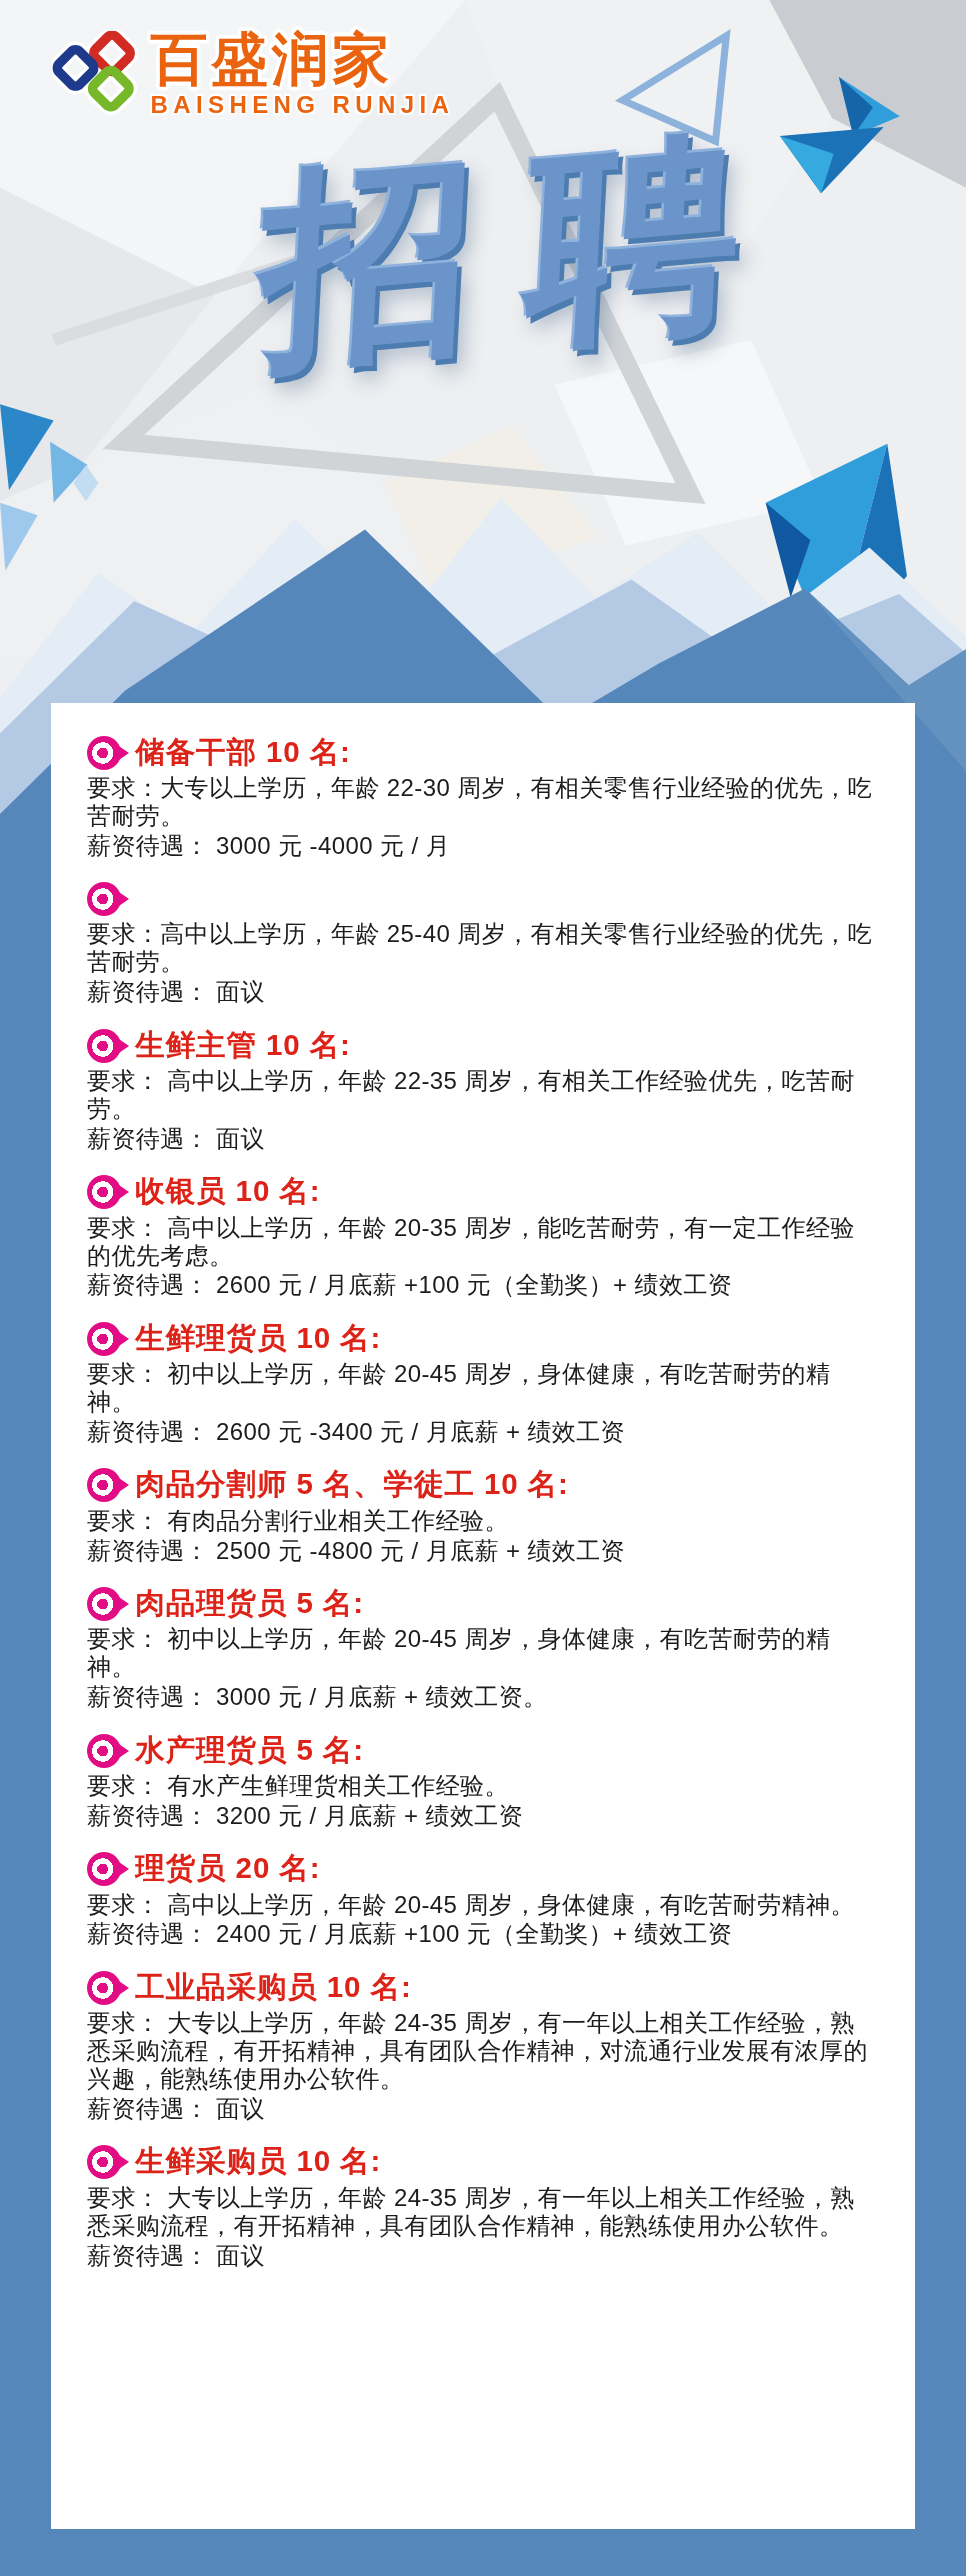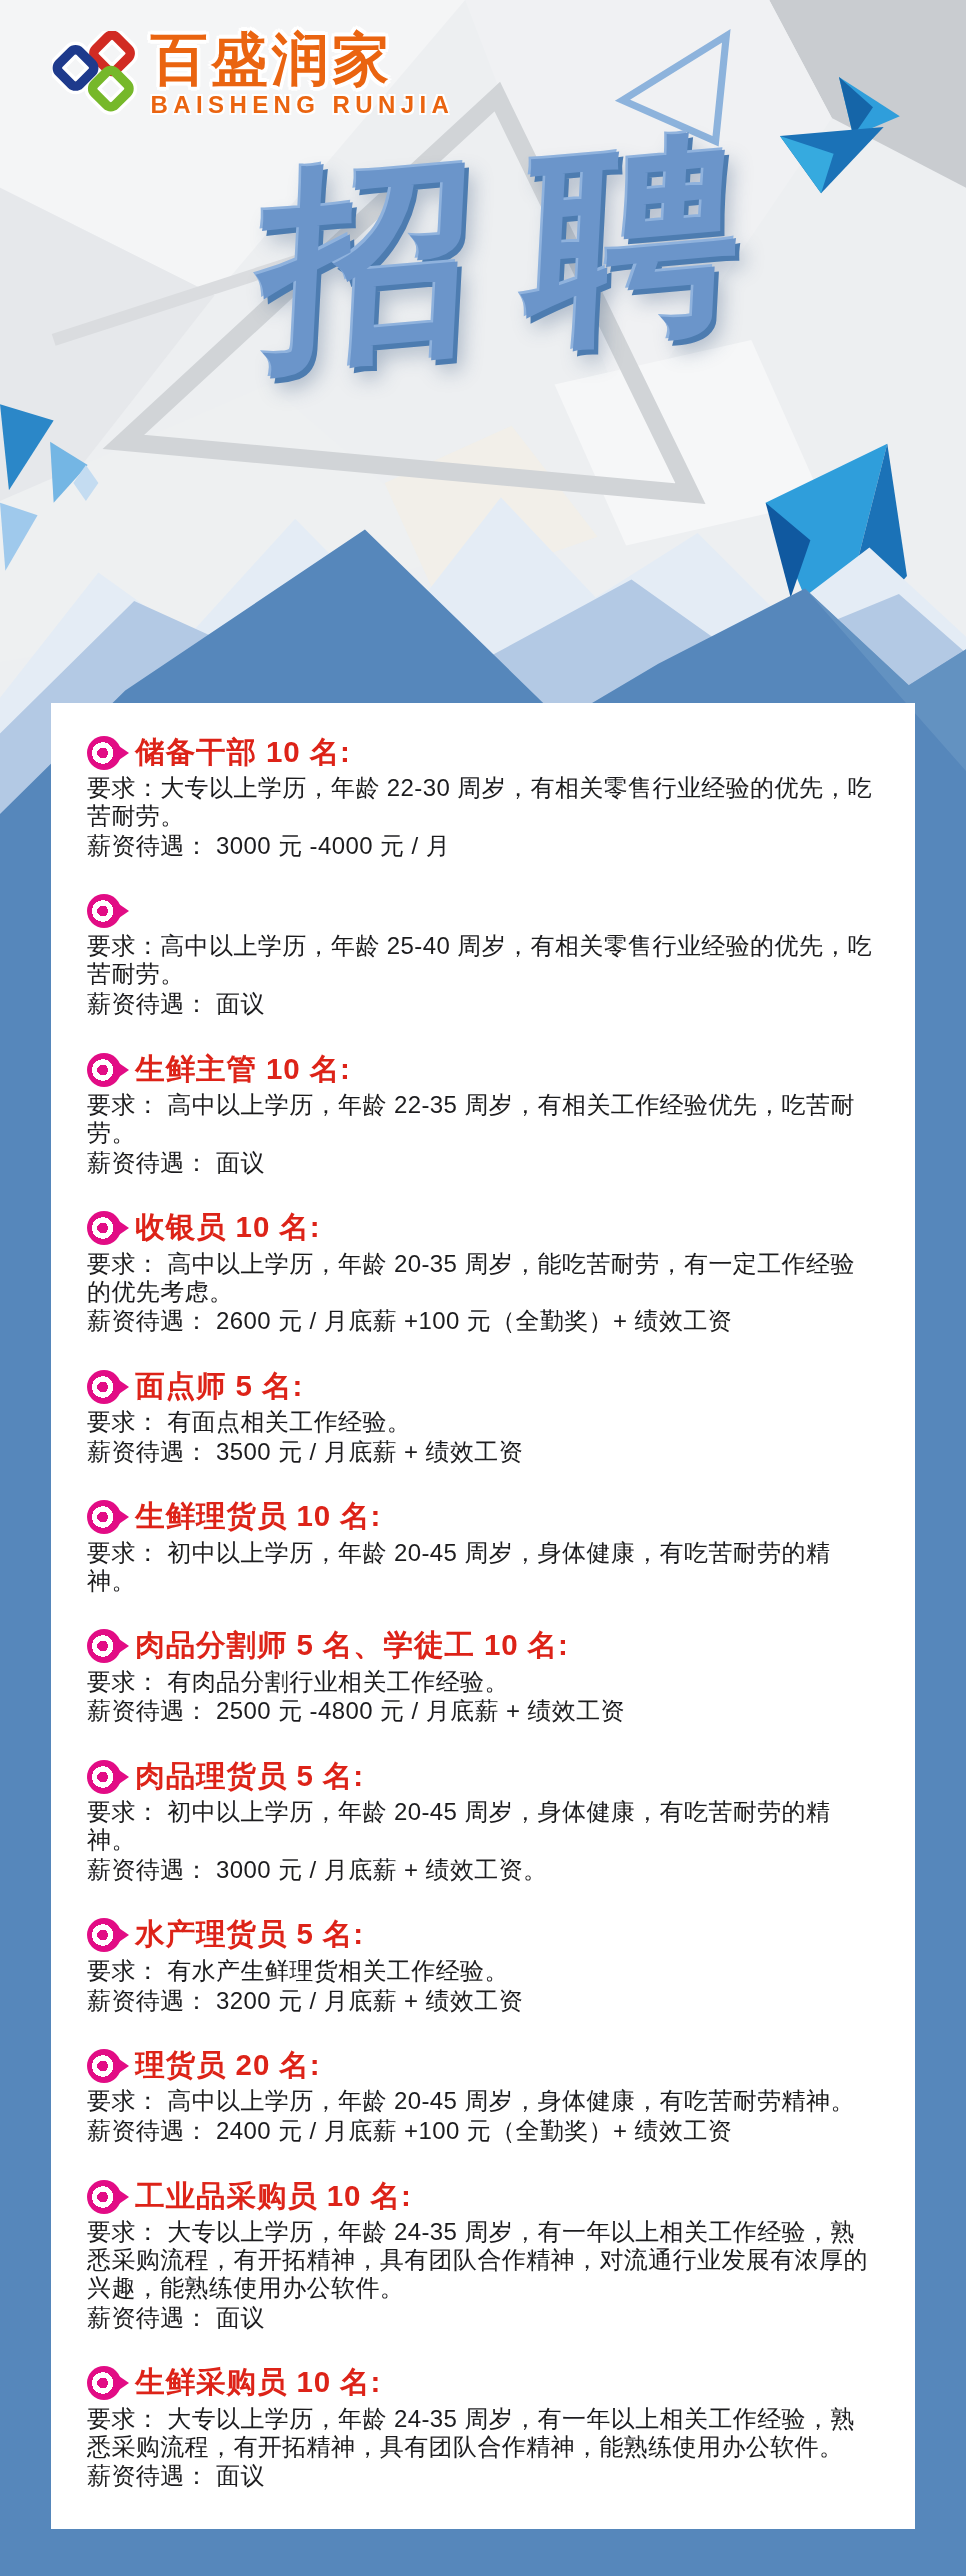--- a/index.html
+++ b/index.html
@@ -31,21 +31,21 @@
     transform:rotate(-5deg) skewX(-8deg);
     text-shadow:-2.7px -2.7px 0 #8fb2dd,4.5px 5.4px 0 #4d7cb0,9px 12.5px 19.7px rgba(50,80,120,.35);
     white-space:nowrap;
   }
 
   
   .card{
     position:absolute;left:51px;top:703px;width:864px;height:1826px;background:#ffffff;
     box-sizing:border-box;padding:30px 36px 36px;display:flex;flex-direction:column;z-index:6;
   }
-  .jobs{display:flex;flex-direction:column;gap:32px;flex:1 1 auto;}
+  .jobs{display:flex;flex-direction:column;gap:20px;flex:1 1 auto;}
   .job{display:flex;flex-direction:column;}
   .job-title-row{display:flex;align-items:center;height:39px;}
   .eye{
     position:relative;width:34px;height:34px;margin-right:14.3px;flex:0 0 auto;border-radius:50%;
     background:radial-gradient(circle at 46% 50%, #e20c85 0 5.4px, #ffffff 5.4px 10.7px, #e20c85 10.7px 100%);
   }
   .eye::after{
     content:"";position:absolute;right:-8px;top:50%;transform:translateY(-50%);
     border-top:9.8px solid transparent;border-bottom:9.8px solid transparent;border-left:13.4px solid #e20c85;
   }
@@ -146,35 +146,28 @@
 
       <div class="job">
         <div class="job-title-row">
             <span class="eye"></span>
           <h3 class="job-title">收银员 10 名:</h3>
           </div>
         <p class="job-req">要求： 高中以上学历，年龄 20-35 周岁，能吃苦耐劳，有一定工作经验的优先考虑。</p>
         <p class="job-salary">薪资待遇： 2600 元 / 月底薪 +100 元（全勤奖）+ 绩效工资</p>
       </div>
 
-      <div class="job">
-        <div class="job-title-row">
-            <span class="eye"></span>
-          <h3 class="job-title">面点师 5 名:</h3>
-          </div>
-        <p class="job-req">要求： 有面点相关工作经验。</p>
-        <p class="job-salary">薪资待遇： 3500 元 / 月底薪 + 绩效工资</p>
-      </div>
 
       <div class="job">
         <div class="job-title-row">
             <span class="eye"></span>
           <h3 class="job-title">生鲜理货员 10 名:</h3>
           </div>
         <p class="job-req">要求： 初中以上学历，年龄 20-45 周岁，身体健康，有吃苦耐劳的精神。</p>
+        <p class="job-salary">薪资待遇： 2600 元 -3400 元 / 月底薪 + 绩效工资</p>
       </div>
 
       <div class="job">
         <div class="job-title-row">
             <span class="eye"></span>
           <h3 class="job-title">肉品分割师 5 名、学徒工 10 名:</h3>
           </div>
         <p class="job-req">要求： 有肉品分割行业相关工作经验。</p>
         <p class="job-salary">薪资待遇： 2500 元 -4800 元 / 月底薪 + 绩效工资</p>
       </div>

